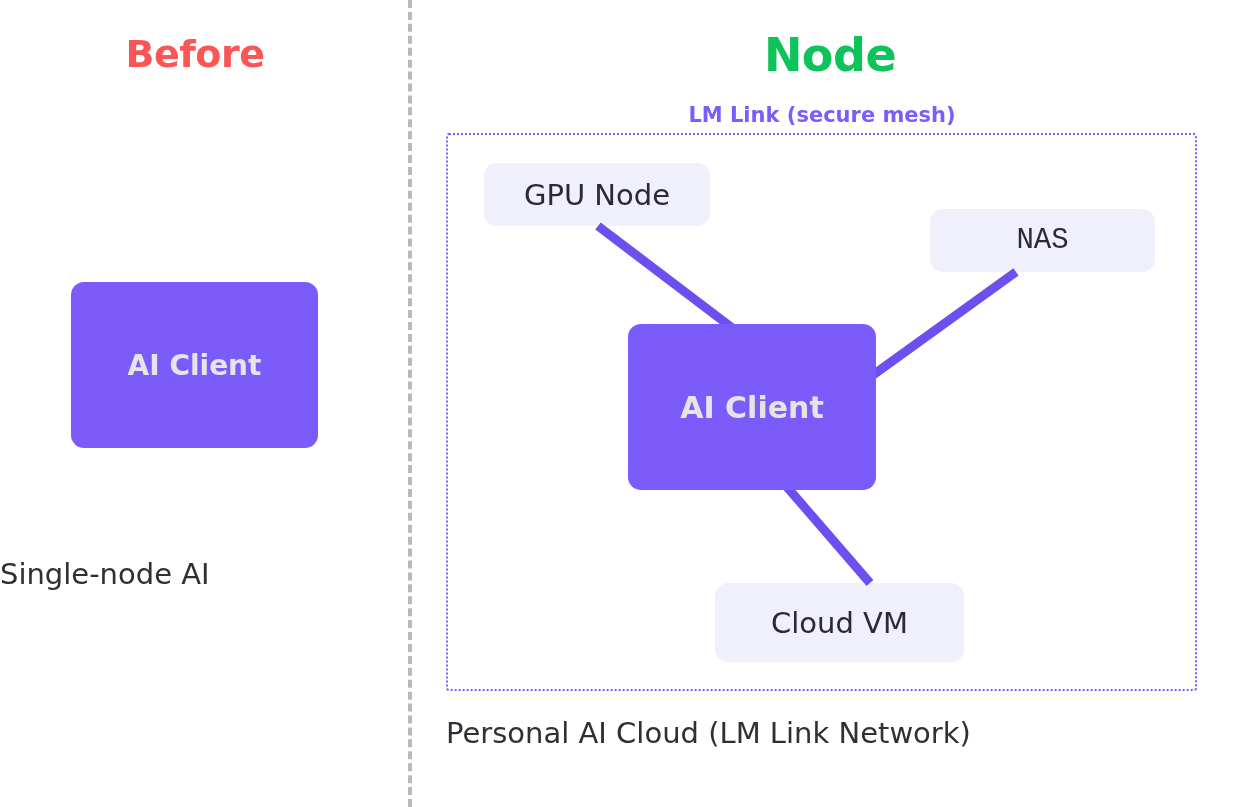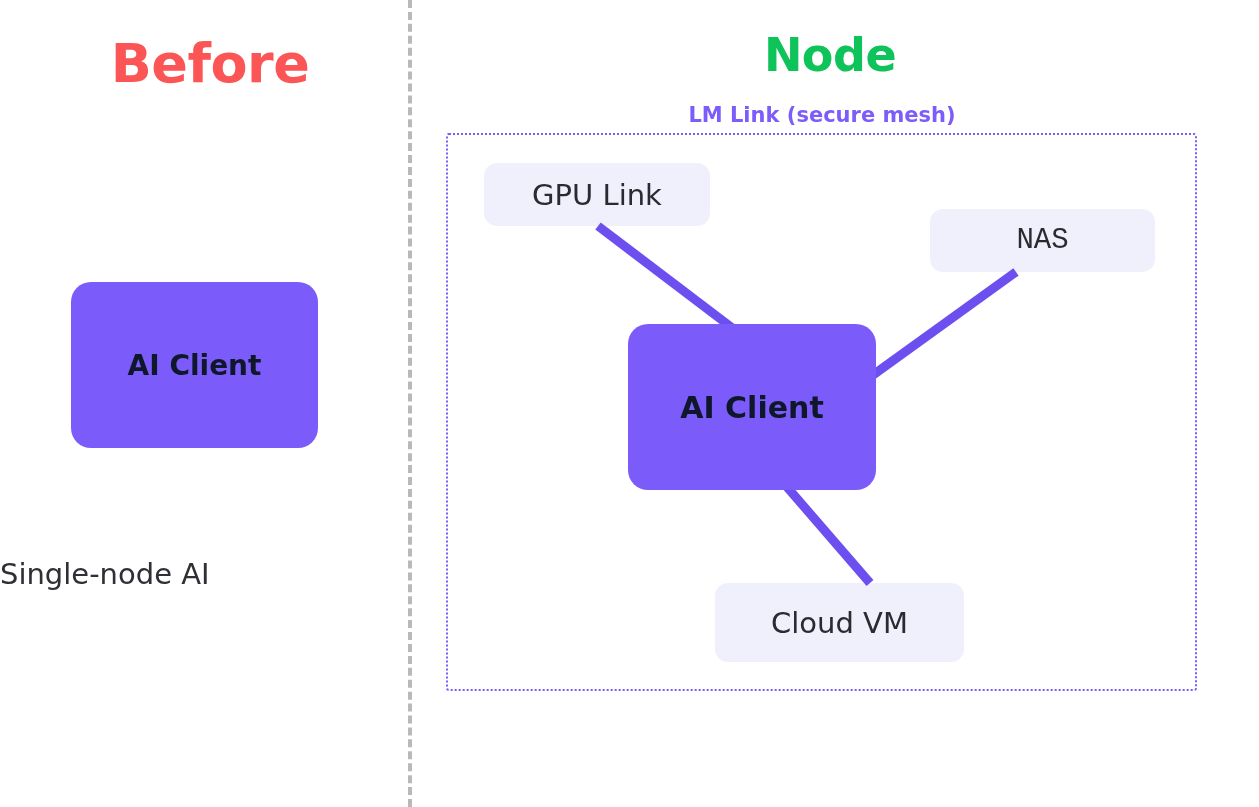--- a/index.html
+++ b/index.html
@@ -38,23 +38,22 @@
     position: absolute;
     font-weight: bold;
     letter-spacing: -0.5px;
     white-space: nowrap;
     text-align: center;
   }
   .heading-before {
     left: 0px;
     top: 32px;
     width: 390px;
-    font-size: 54px;
+    font-size: 38px;
     color: #fc5555;
-    padding-left: 15px;
   }
   .heading-after {
     left: 430px;
     top: 28px;
     width: 800px;
     font-size: 46px;
     color: #0ec45a;
   }
 
   
@@ -105,23 +104,23 @@
     position: absolute;
     box-sizing: border-box;
     display: flex;
     align-items: center;
     justify-content: center;
     white-space: nowrap;
   }
 
   .node-primary {
     background: #7b5cfa;
-    color: #0f172a;
+    color: #e5e5e5;
     font-weight: bold;
-    border-radius: 20px;
+    border-radius: 13px;
   }
 
   .node-secondary {
     background: #eff0fb;
     color: #2a2a30;
     border-radius: 13px;
   }
 
   #node-ai-client-before {
     left: 71px;  top: 282px;
@@ -182,29 +181,30 @@
 
   <div class="mesh-box"></div>
 
   <svg class="links" width="1259" height="807" viewBox="0 0 1259 807">
     <line x1="598" y1="226" x2="735" y2="330" stroke="#6d4ff0" stroke-width="9" stroke-linecap="butt"></line>
     <line x1="873" y1="375" x2="1016" y2="272" stroke="#6d4ff0" stroke-width="9" stroke-linecap="butt"></line>
     <line x1="787" y1="487" x2="870" y2="583" stroke="#6d4ff0" stroke-width="9" stroke-linecap="butt"></line>
   </svg>
 
   <div class="node node-secondary" id="node-gpu">
-    <span>GPU Link</span>
+    <span>GPU Node</span>
   </div>
 
   <div class="node node-secondary" id="node-nas">
     <span>NAS</span>
   </div>
 
   <div class="node node-secondary" id="node-cloudvm">
     <span>Cloud VM</span>
   </div>
 
   <div class="node node-primary" id="node-ai-client-after">
     <span>AI Client</span>
   </div>
 
+  <div class="caption caption-after">Personal AI Cloud (LM Link Network)</div>
 
 </div>
 
 </body></html>

